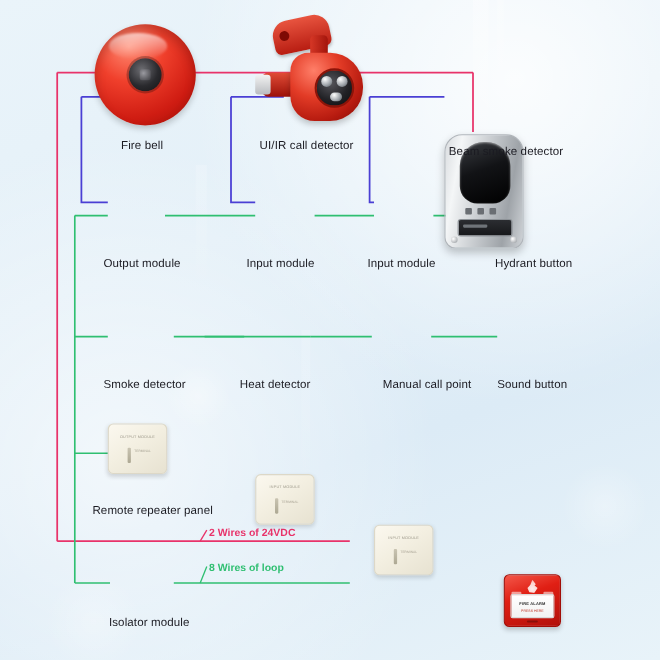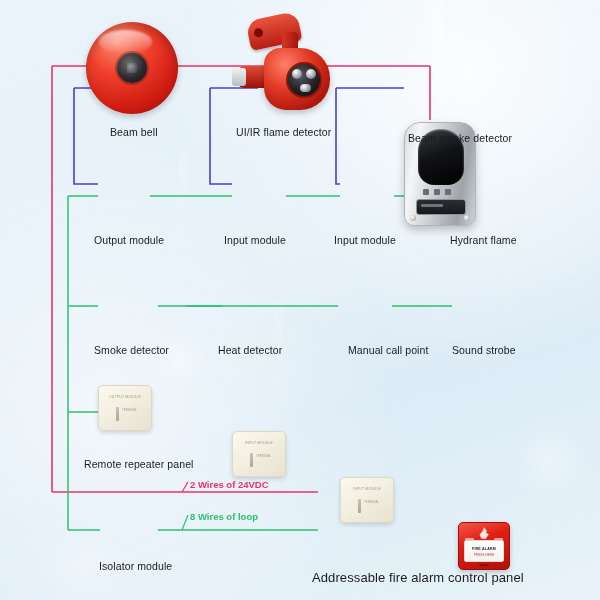--- a/index.html
+++ b/index.html
@@ -264,36 +264,36 @@
     <path d="M182,492 L188,482" stroke="#e8336a" stroke-width="1.2" fill="none"></path>
     <path d="M182,530 L188,515" stroke="#2fbf71" stroke-width="1.2" fill="none"></path>
   </svg>
 
   <div class="node" style="left:86px; top:22px;">
     <div class="bell-body">
       <div class="bell-gloss"></div>
       <div class="bell-hub"></div>
     </div>
   </div>
-  <div class="caption" style="left:110px; top:126px;">Beam bell</div>
+  <div class="caption" style="left:110px; top:126px;">Fire bell</div>
 
   <div class="node flame-wrap" style="left:238px; top:14px;">
     <div class="fl-bracket"></div>
     <div class="fl-arm"></div>
     <div class="fl-neck"></div>
     <div class="fl-gland"></div>
     <div class="fl-head">
       <div class="fl-face">
         <div class="fl-lens a"></div>
         <div class="fl-lens b"></div>
         <div class="fl-lens c"></div>
       </div>
     </div>
   </div>
-  <div class="caption" style="left:236px; top:126px;">UI/IR flame detector</div>
+  <div class="caption" style="left:236px; top:126px;">UI/IR call detector</div>
 
   <div class="node beam-wrap" style="left:404px; top:14px;">
     <div class="beam-lens"></div>
     <div class="beam-dots">
       <i></i>
         <i></i>
         <i></i>
     </div>
     <div class="beam-screen"></div>
     <div class="beam-screw l"></div>
@@ -327,29 +327,28 @@
     <div class="cp-tabs">
         <i></i>
         <i></i>
       </div>
     <div class="cp-panel">
       <div class="cp-l1">FIRE ALARM</div>
       <div class="cp-l2">PRESS HERE</div>
     </div>
     <div class="cp-btm"></div>
   </div>
-  <div class="caption" style="left:450px; top:234px;">Hydrant flame</div>
+  <div class="caption" style="left:450px; top:234px;">Hydrant button</div>
 
   <div class="caption" style="left:94px; top:344px;">Smoke detector</div>
 
   <div class="caption" style="left:218px; top:344px;">Heat detector</div>
 
   <div class="caption" style="left:332px; top:344px;padding-left:16px;">Manual call point</div>
 
-  <div class="caption" style="left:452px; top:344px;">Sound strobe</div>
+  <div class="caption" style="left:452px; top:344px;">Sound button</div>
 
   <div class="caption" style="left:84px; top:458px;">Remote repeater panel</div>
 
   <div class="caption" style="left:99px; top:560px;text-align:center;">Isolator module</div>
 
-  <div class="caption big" style="left:312px; top:570px;">Addressable fire alarm control panel</div>
 
 </div>
 
 </body></html>

